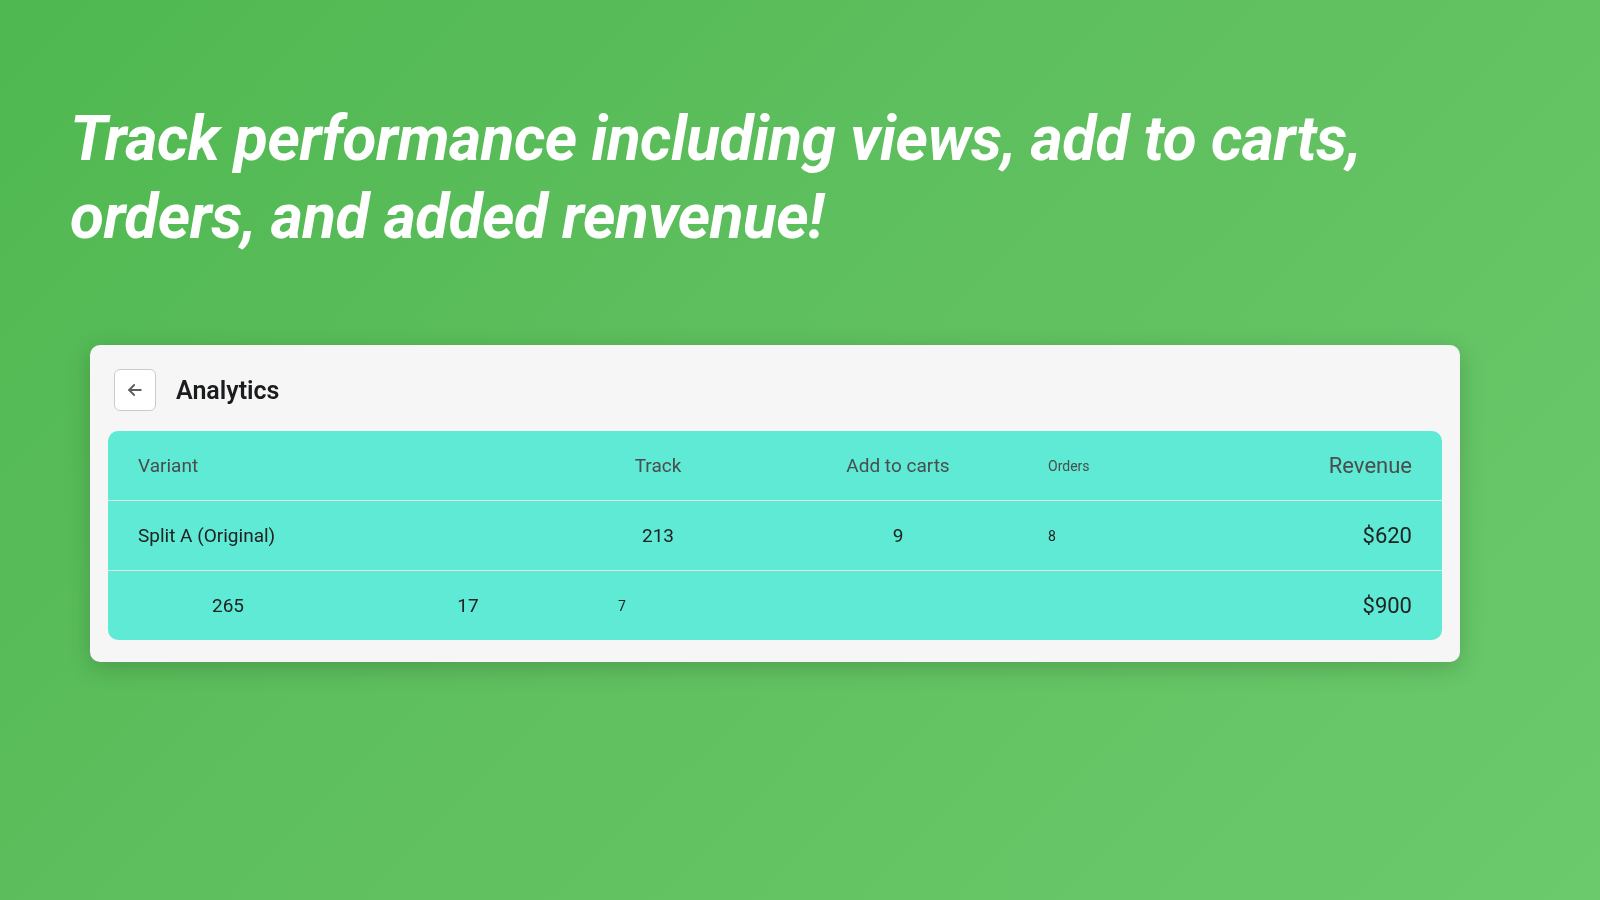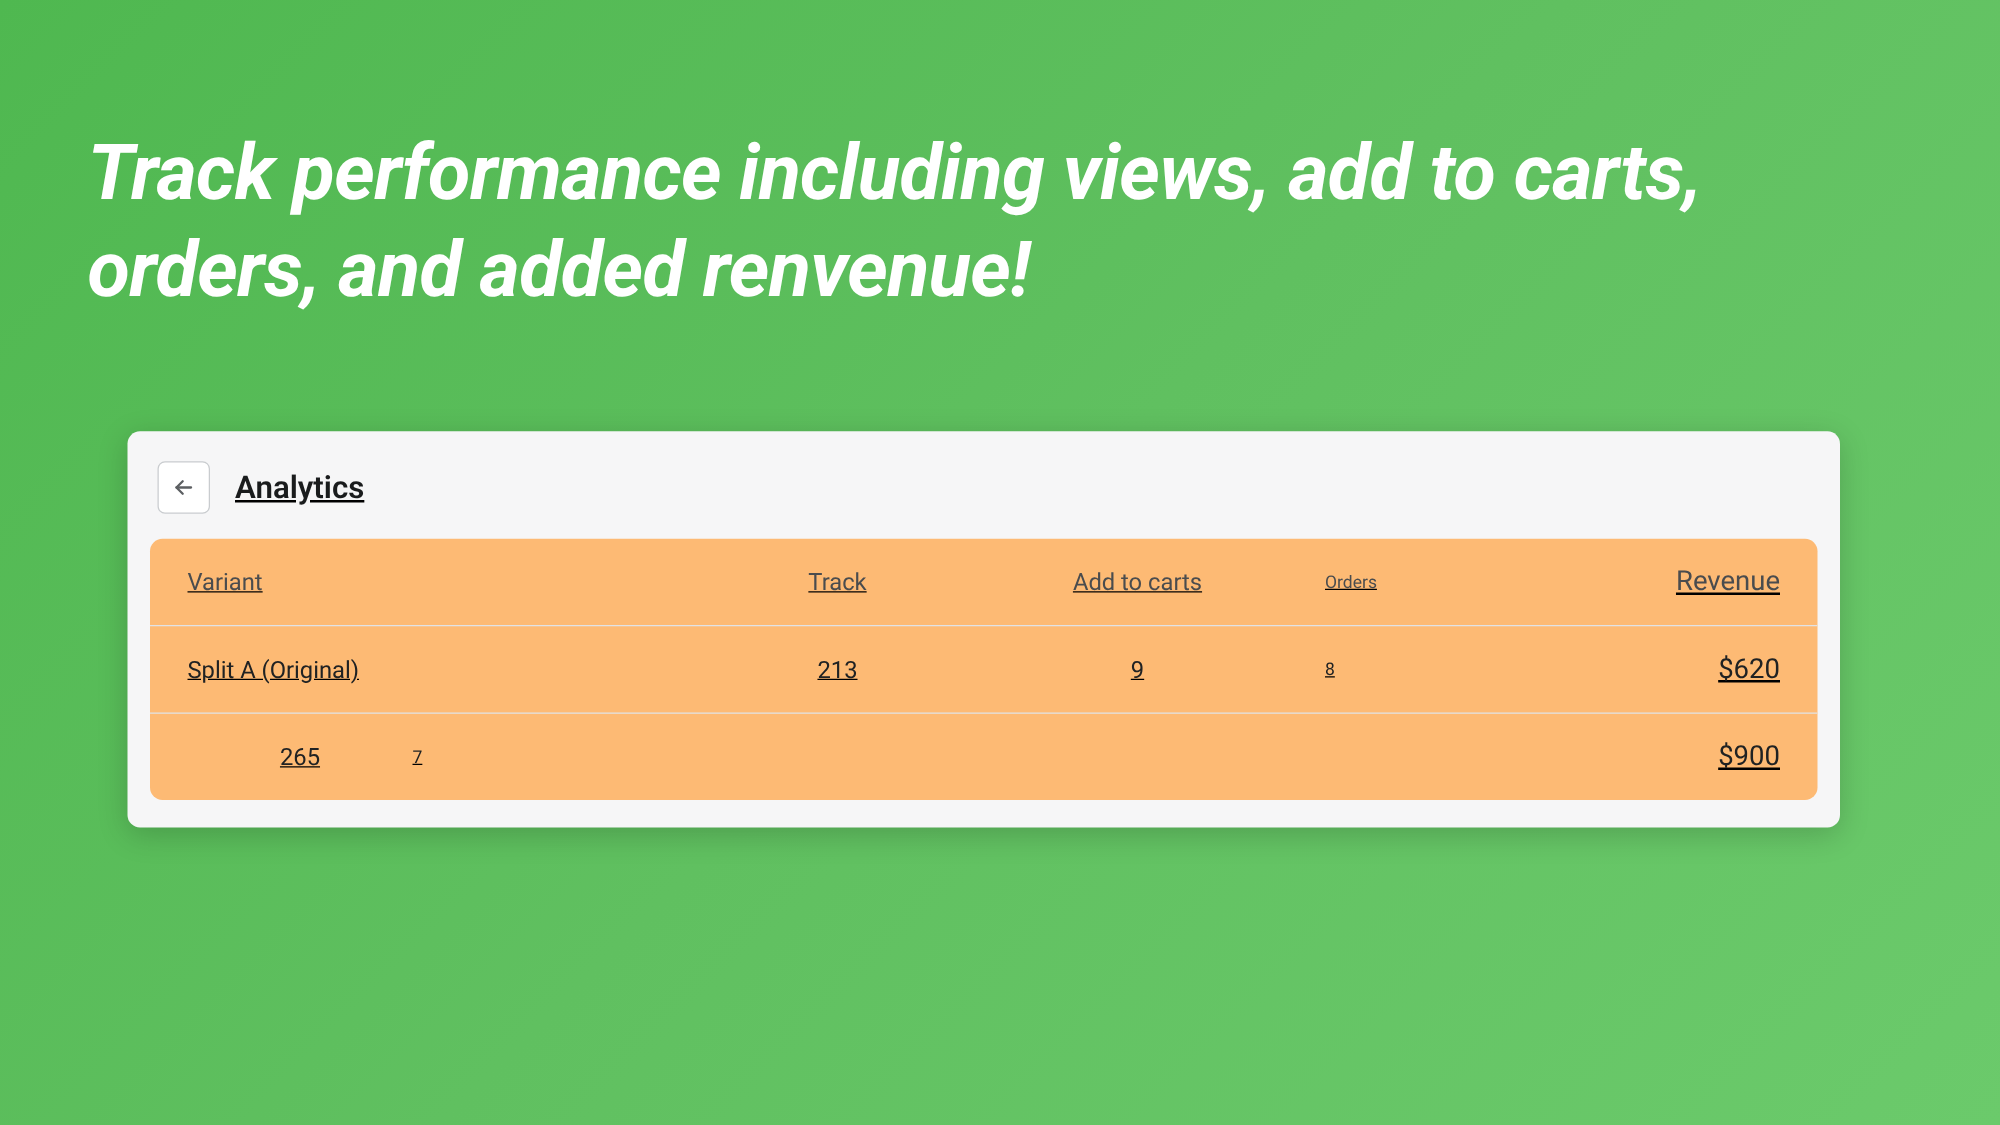--- a/index.html
+++ b/index.html
@@ -23,22 +23,21 @@
       line-height: 1.25;
       margin-bottom: 90px;
       letter-spacing: -0.5px;
     }
     .panel {
       background: #f6f6f7;
       border-radius: 10px;
       box-shadow: 0 6px 24px rgba(0,0,0,0.18);
       padding: 18px 18px 22px 18px;
       width: 1370px;
-      margin-left: 32px;
-      text-decoration: underline;
+      margin-left: 20px;
     }
     .panel-header {
       display: flex;
       align-items: center;
       gap: 20px;
       padding: 6px 0 20px 6px;
     }
     .back-button {
       width: 42px;
       height: 42px;
@@ -53,21 +52,21 @@
     .back-button svg {
       width: 20px;
       height: 20px;
     }
     .panel-title {
       font-size: 25px;
       font-weight: 600;
       color: #1a1c1d;
     }
     .table-card {
-      background: #fdba74;
+      background: #5eead4;
       border-radius: 10px;
       overflow: hidden;
     }
     .table-row {
       display: flex;
       align-items: center;
       padding: 22px 30px;
       border-bottom: 1px solid #e1e3e5;
     }
     .table-row:last-child {
@@ -140,17 +139,18 @@
     <div class="table-row">
       <div class="col-variant">Split A (Original)</div>
       <div class="col-views">213</div>
       <div class="col-addtocarts">9</div>
       <div class="col-orders">8</div>
       <div class="col-revenue">$620</div>
     </div>
 
     <div class="table-row">
       <div class="col-views">265</div>
+      <div class="col-addtocarts">17</div>
       <div class="col-orders">7</div>
       <div class="col-revenue">$900</div>
     </div>
   </div>
 </div>
 
 </body></html>

